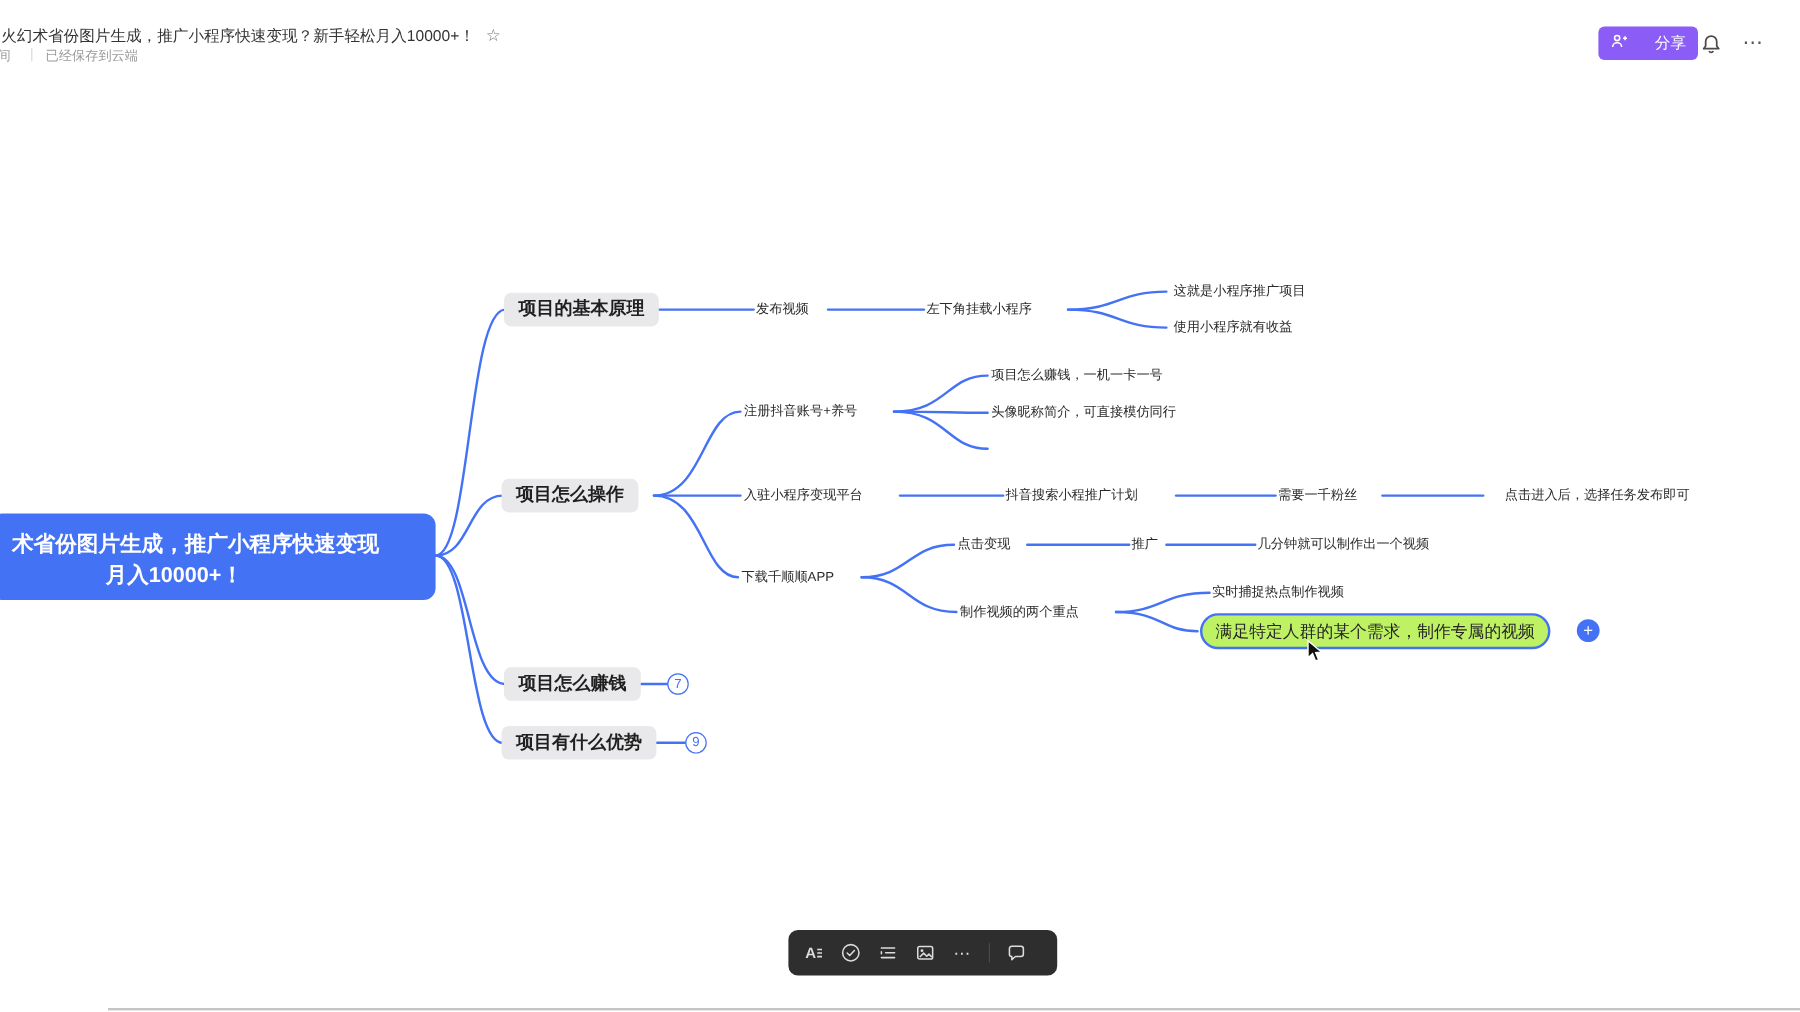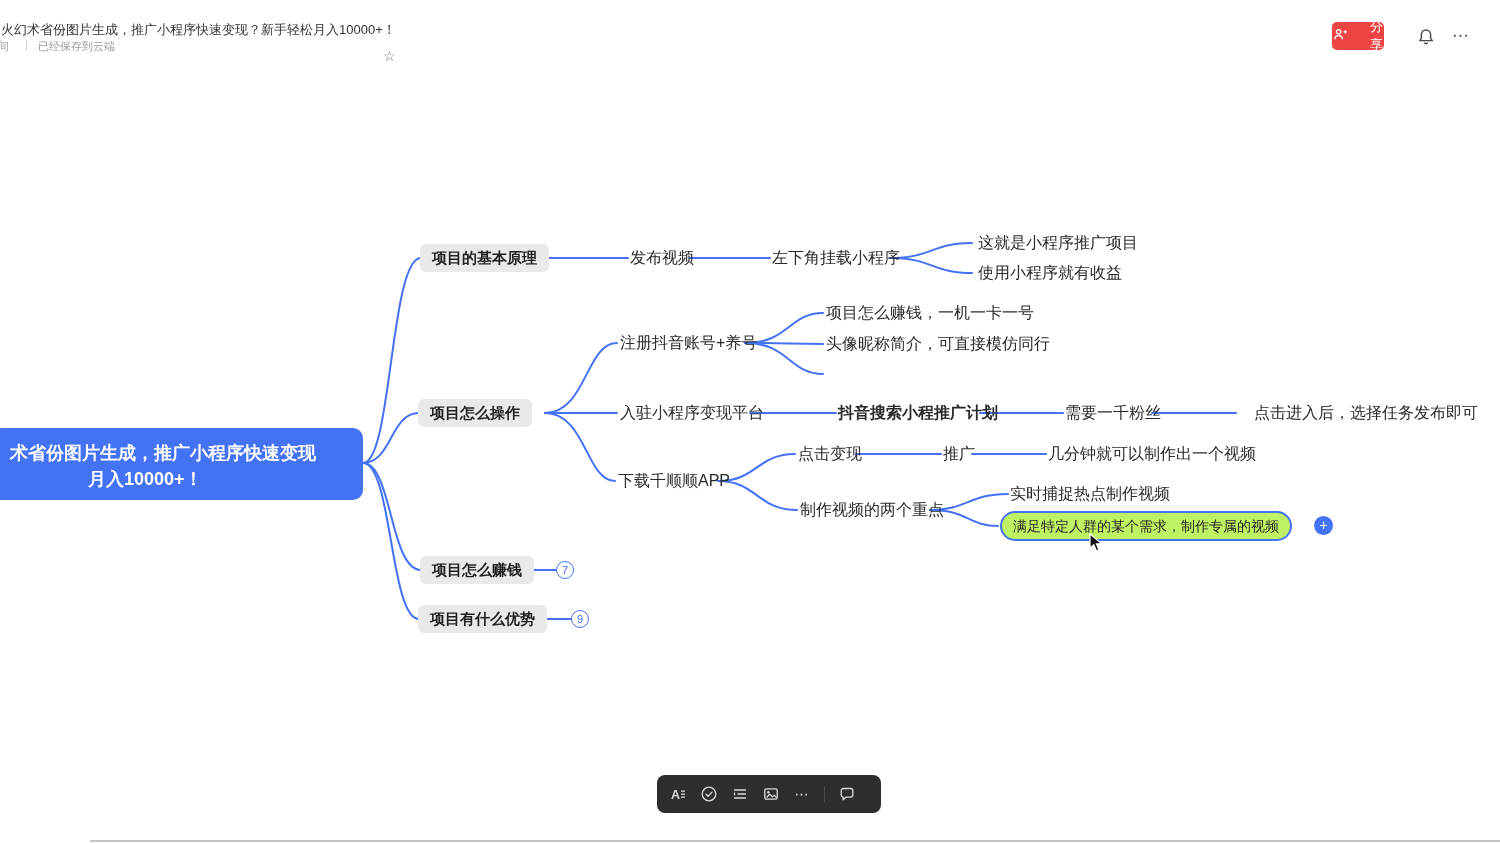--- a/index.html
+++ b/index.html
@@ -5,30 +5,30 @@
   * { box-sizing: border-box; }
   html,body { margin:0; padding:0; }
   body {
     width:1500px; height:843px; position:relative; overflow:hidden;
     background:#ffffff;
     font-family:"Liberation Sans","DejaVu Sans",sans-serif;
     color:#262626;
   }
   
   .topbar { position:absolute; left:0; top:0; width:1500px; height:60px; background:#fff; z-index:30; }
-  .doc-title-row { position:absolute; left:1px; top:21px; display:flex; align-items:flex-end; gap:9px;flex-direction:column; }
+  .doc-title-row { position:absolute; left:1px; top:21px; display:flex; align-items:flex-start; gap:9px; }
   .doc-title { font-size:13px; color:#333; white-space:nowrap; }
   .star { font-size:14px; color:#777; cursor:pointer; }
   .meta-row { position:absolute; top:39px; left:0; height:14px; font-size:11px; color:#9a9a9a; }
   .meta-workspace { position:absolute; left:-13px; top:0; white-space:nowrap; }
   .meta-divider { position:absolute; left:26px; top:1px; width:1px; height:11px; background:#d9d9d9; }
   .meta-status { position:absolute; left:38px; top:0; white-space:nowrap; }
   .share-btn {
-    position:absolute; left:1332px; top:22px; width:52px; height:28px;
-    background:#ef4444; border:none; border-radius:5px; color:#fff;
+    position:absolute; left:1332px; top:22px; width:83px; height:28px;
+    background:#8b5cf6; border:none; border-radius:5px; color:#fff;
     display:flex; align-items:center; justify-content:center; gap:22px;
     font-size:13px; cursor:pointer; font-family:inherit;
   }
   .bell-btn { position:absolute; left:1416px; top:27px; width:20px; height:20px; background:none; border:none; cursor:pointer; padding:0; }
   .more-btn { position:absolute; left:1446px; top:22px; width:26px; height:26px; background:none; border:none; cursor:pointer; font-size:17px; color:#555; letter-spacing:1px; }
   
   .canvas { position:absolute; inset:0; }
   .edges { position:absolute; left:0; top:0; pointer-events:none; z-index:1; }
   .edges path { stroke:#4472F5; stroke-width:2; fill:none; stroke-linecap:round; }
   .root-node {
@@ -37,21 +37,21 @@
     cursor:pointer;
   }
   .root-l1 { margin:12px 0 0 18px; line-height:26px; white-space:nowrap; }
   .root-l2 { margin-left:96px; line-height:26px; white-space:nowrap; }
   .topic {
     position:absolute; z-index:5; background:#E9E9EB; border-radius:6px;
     padding:4px 12px; font-size:15px; font-weight:bold; color:#1f1f1f;
     line-height:20px; white-space:nowrap; cursor:pointer;
   }
   .leaf {
-    position:absolute; z-index:5; font-size:16px; line-height:18px; color:#2a2a2a;
+    position:absolute; z-index:5; font-size:11px; line-height:18px; color:#2a2a2a;
     white-space:nowrap; transform:translateY(-50%); cursor:pointer;
   }
   .selected-node {
     position:absolute; left:1000px; top:511px; z-index:6;
     background:#bef264; border:2px solid #4472F5; border-radius:15px;
     padding:4px 11px; font-size:14px; line-height:18px; white-space:nowrap; cursor:pointer;
   }
   .add-btn {
     position:absolute; left:1314px; top:516px; width:19px; height:19px; z-index:6;
     background:#4472F5; border:none; border-radius:50%; color:#fff;
@@ -154,21 +154,21 @@
   <div class="leaf" style="left:630px; top:258px;">发布视频</div>
   <div class="leaf" style="left:772px; top:258px;">左下角挂载小程序</div>
   <div class="leaf" style="left:978px; top:243px;">这就是小程序推广项目</div>
   <div class="leaf" style="left:978px; top:273px;">使用小程序就有收益</div>
 
   <div class="leaf" style="left:620px; top:343px;">注册抖音账号+养号</div>
   <div class="leaf" style="left:826px; top:313px;">项目怎么赚钱，一机一卡一号</div>
   <div class="leaf" style="left:826px; top:344px;">头像昵称简介，可直接模仿同行</div>
 
   <div class="leaf" style="left:620px; top:413px;">入驻小程序变现平台</div>
-  <div class="leaf" style="left:838px; top:413px;font-weight:bold;">抖音搜索小程推广计划</div>
+  <div class="leaf" style="left:838px; top:413px;">抖音搜索小程推广计划</div>
   <div class="leaf" style="left:1065px; top:413px;">需要一千粉丝</div>
   <div class="leaf" style="left:1238px; top:413px;margin-left:16px;">点击进入后，选择任务发布即可</div>
 
   <div class="leaf" style="left:618px; top:481px;">下载千顺顺APP</div>
   <div class="leaf" style="left:798px; top:454px;">点击变现</div>
   <div class="leaf" style="left:943px; top:454px;">推广</div>
   <div class="leaf" style="left:1048px; top:454px;">几分钟就可以制作出一个视频</div>
   <div class="leaf" style="left:800px; top:510px;">制作视频的两个重点</div>
   <div class="leaf" style="left:1010px; top:494px;">实时捕捉热点制作视频</div>
 

